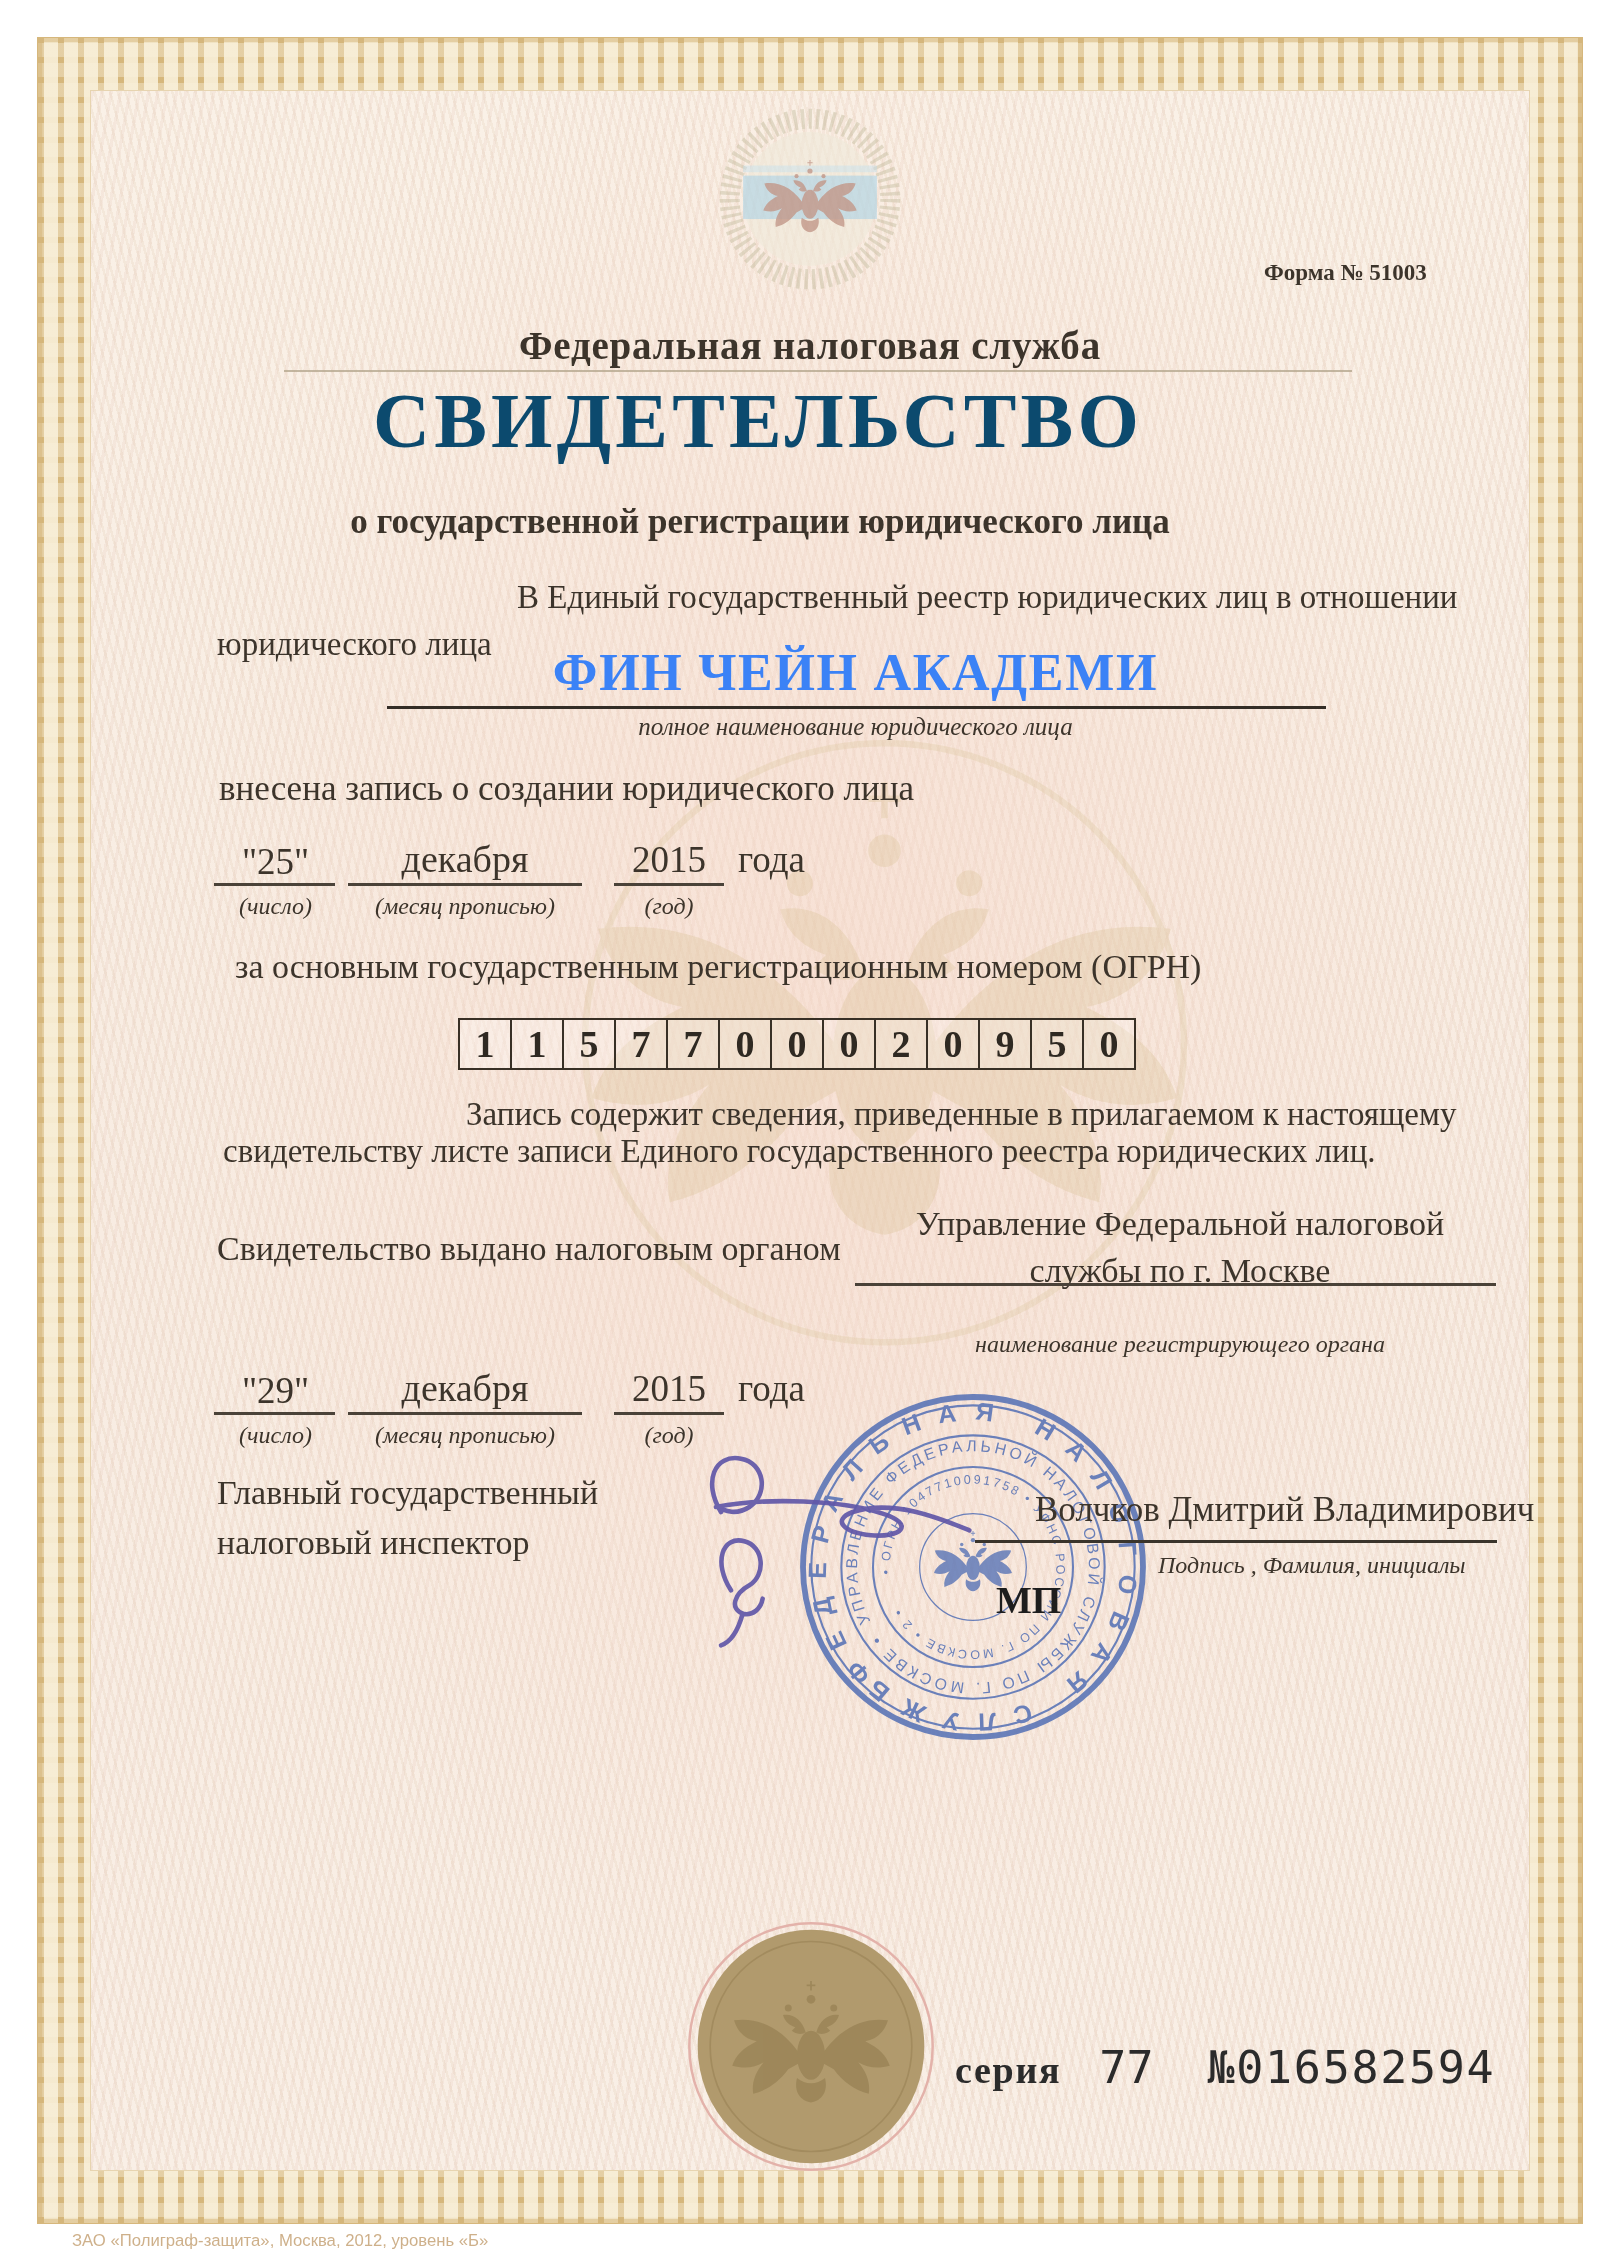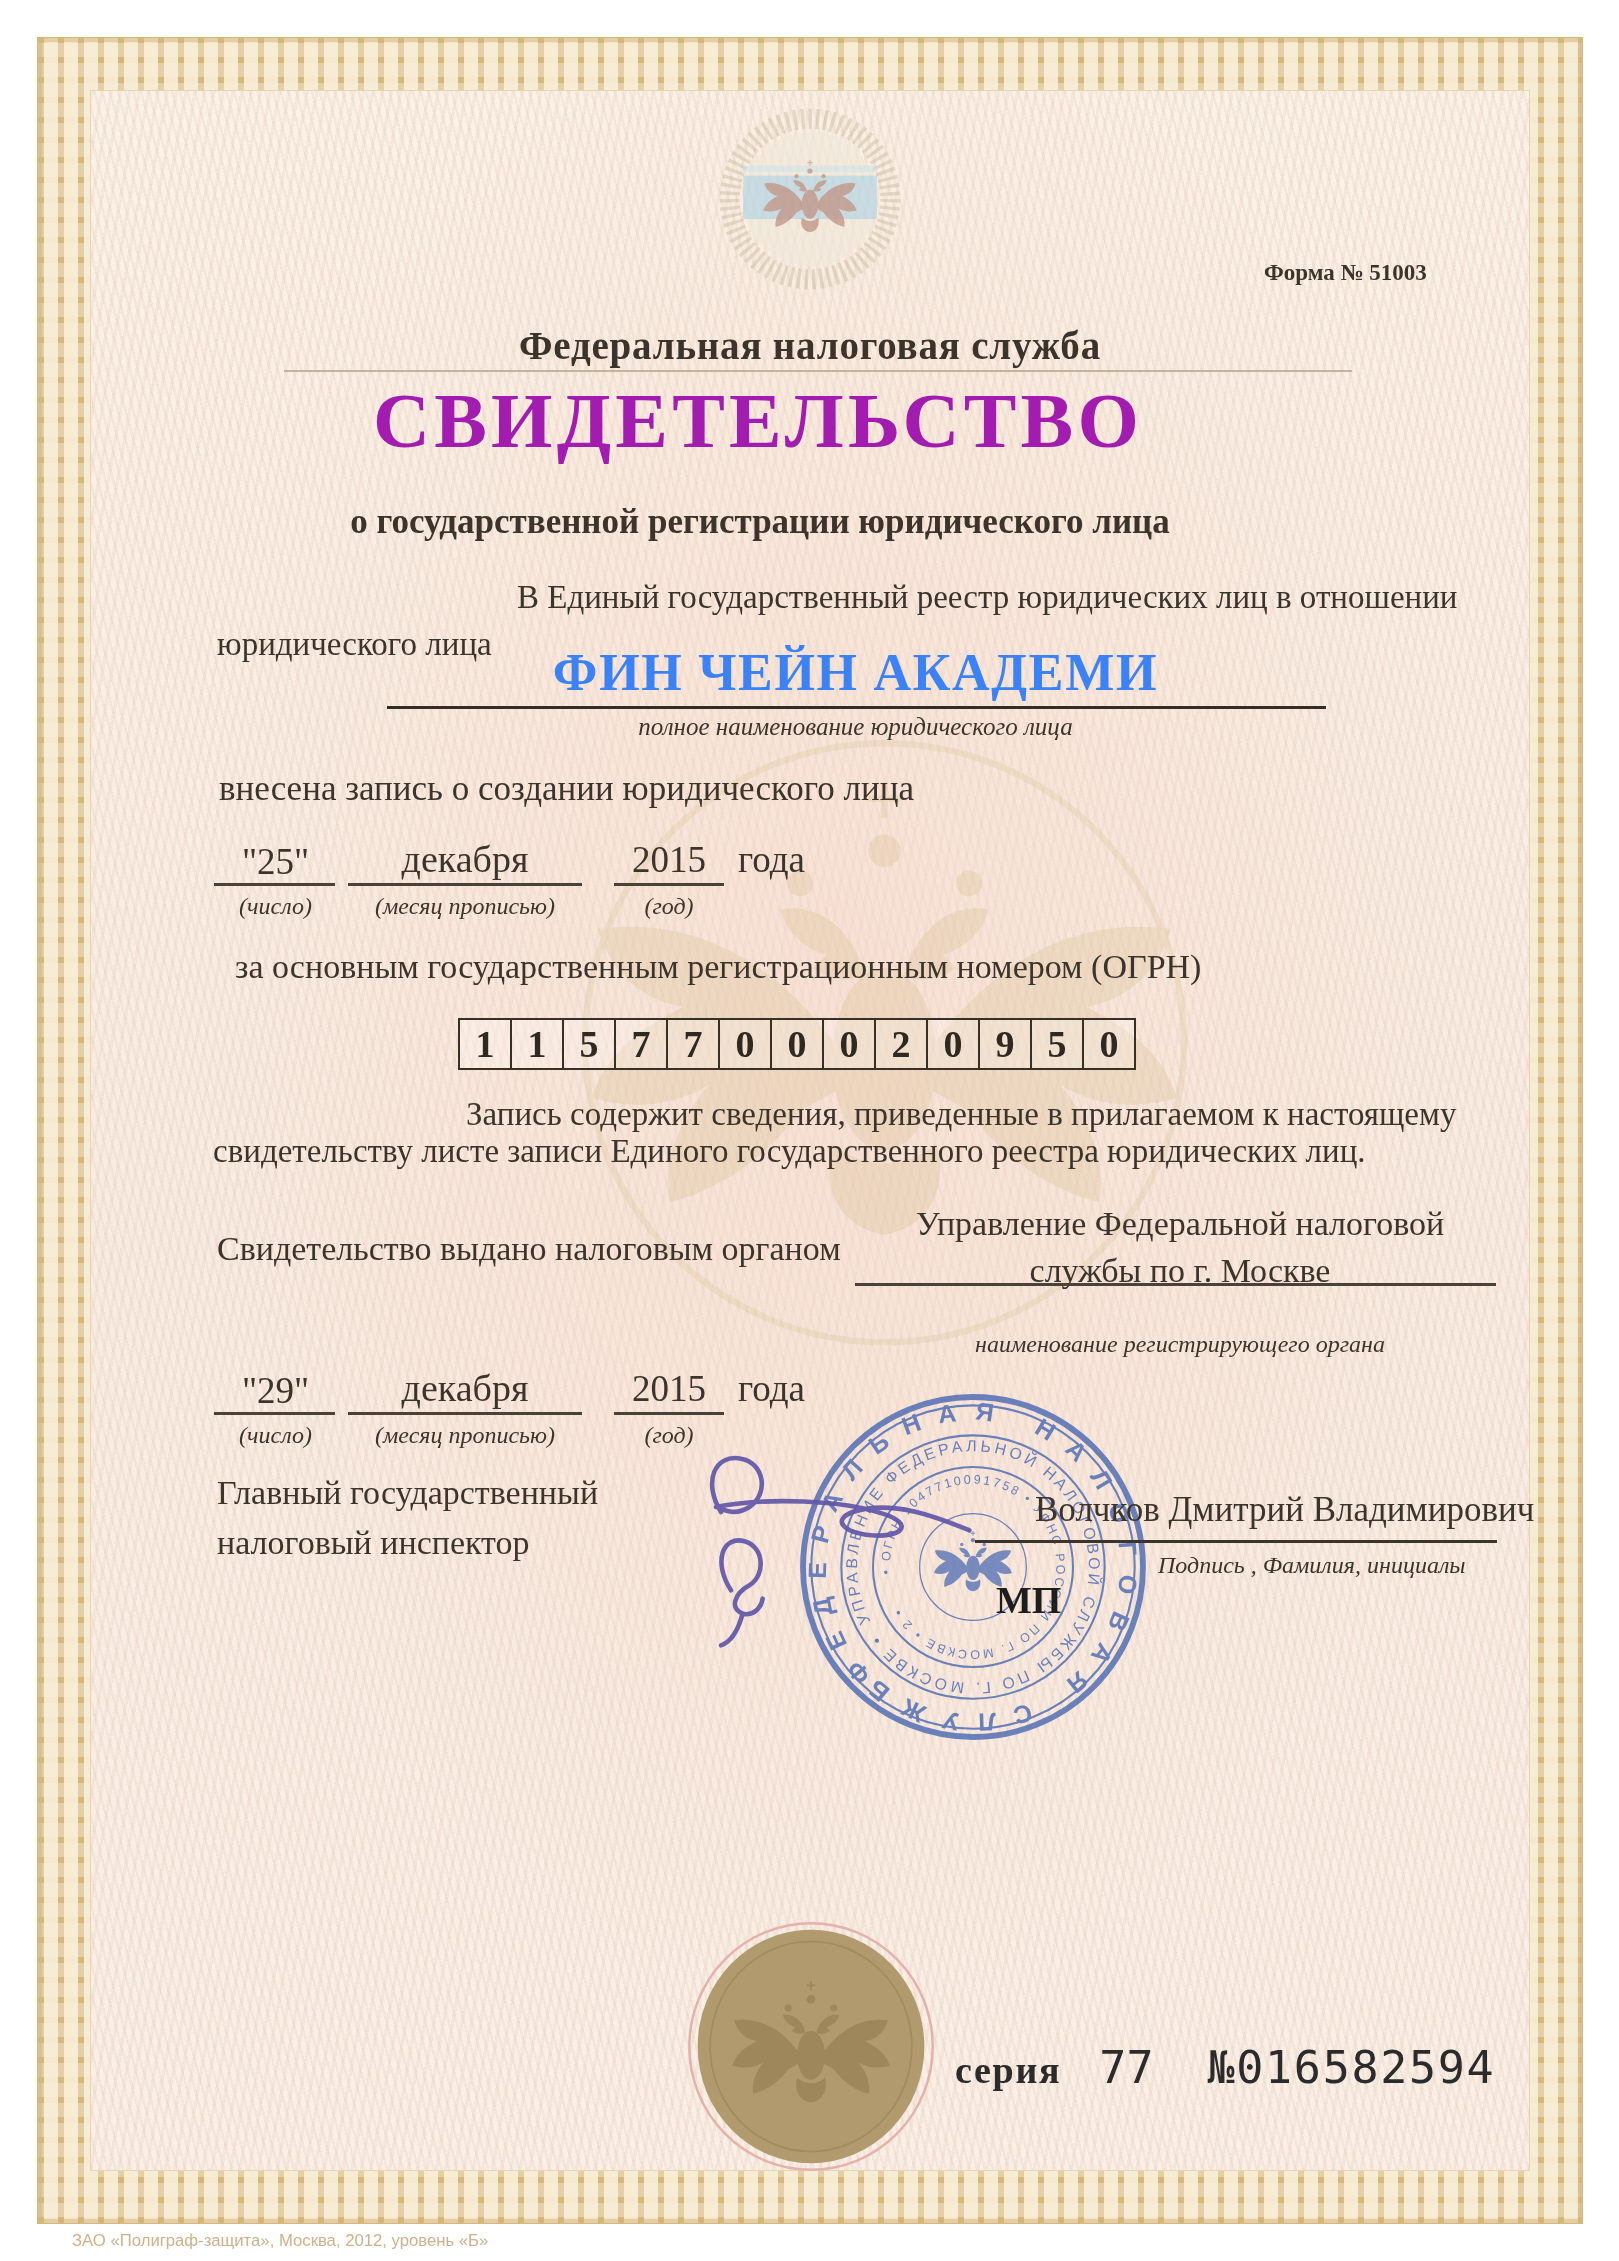--- a/index.html
+++ b/index.html
@@ -72,21 +72,21 @@
     <rect x="-80" y="-28" width="160" height="52" fill="#9ecfe8" opacity=".6"></rect>
     <rect x="-80" y="-40" width="160" height="8" fill="#bfe0ef" opacity=".5"></rect>
     <use href="#eagle" transform="scale(0.62)" fill="#b9897a" opacity=".8"></use>
   </svg>
 
   <div class="t b" style="left:1264px;top:260px;font-size:23px;">Форма  № 51003</div>
 
   <div class="t b c" style="left:0;top:324px;width:1620px;font-size:39px;letter-spacing:0.8px;">Федеральная налоговая служба</div>
   <div class="thinrule" style="left:284px;top:370px;width:1068px;opacity:.8;"></div>
 
-  <div class="t b c" style="left:0;top:377px;width:1516px;font-size:79px;letter-spacing:4.2px;color:#a21caf;">СВИДЕТЕЛЬСТВО</div>
+  <div class="t b c" style="left:0;top:377px;width:1516px;font-size:79px;letter-spacing:4.2px;color:#0c4a6e;">СВИДЕТЕЛЬСТВО</div>
 
   <div class="t b c" style="left:0;top:502px;width:1520px;font-size:35px;">о государственной регистрации юридического лица</div>
 
   <div class="t" style="left:517px;top:579px;font-size:33px;">В Единый государственный реестр юридических лиц в отношении</div>
   <div class="t" style="left:217px;top:626px;font-size:33px;text-align:right;">юридического лица</div>
 
   <div class="t b c" style="left:234px;top:644px;width:1243px;font-size:52px;letter-spacing:1.7px;color:#3b82f6;">ФИН ЧЕЙН АКАДЕМИ</div>
   <div class="rule" style="left:387px;top:706px;width:939px;background:#332d26;"></div>
   <div class="t i c" style="left:234px;top:713px;width:1243px;font-size:25px;">полное наименование юридического лица</div>
 
@@ -116,21 +116,21 @@
     <span>0</span>
     <span>0</span>
     <span>2</span>
     <span>0</span>
     <span>9</span>
     <span>5</span>
     <span>0</span>
   </div>
 
   <div class="t" style="left:466px;top:1096px;font-size:33px;">Запись содержит сведения, приведенные в прилагаемом к настоящему</div>
-  <div class="t" style="left:213px;top:1133px;font-size:33px;">свидетельству листе записи Единого государственного реестра юридических лиц.</div>
+  <div class="t" style="left:223px;top:1133px;font-size:33px;">свидетельству листе записи Единого государственного реестра юридических лиц.</div>
 
   <div class="t" style="left:217px;top:1230px;font-size:34px;">Свидетельство выдано налоговым органом</div>
   <div class="t c" style="left:859px;top:1205px;width:642px;font-size:34px;">Управление Федеральной налоговой</div>
   <div class="t c" style="left:859px;top:1252px;width:642px;font-size:34px;">службы по г. Москве</div>
   <div class="rule" style="left:855px;top:1283px;width:641px;"></div>
   <div class="t i c" style="left:859px;top:1331px;width:642px;font-size:24px;">наименование регистрирующего органа</div>
 
   <div class="t c" style="left:213px;top:1370px;width:125px;font-size:37px;">"29"</div>
   <div class="rule" style="left:214px;top:1412px;width:121px;"></div>
   <div class="t i c" style="left:213px;top:1422px;width:125px;font-size:24px;">(число)</div>

